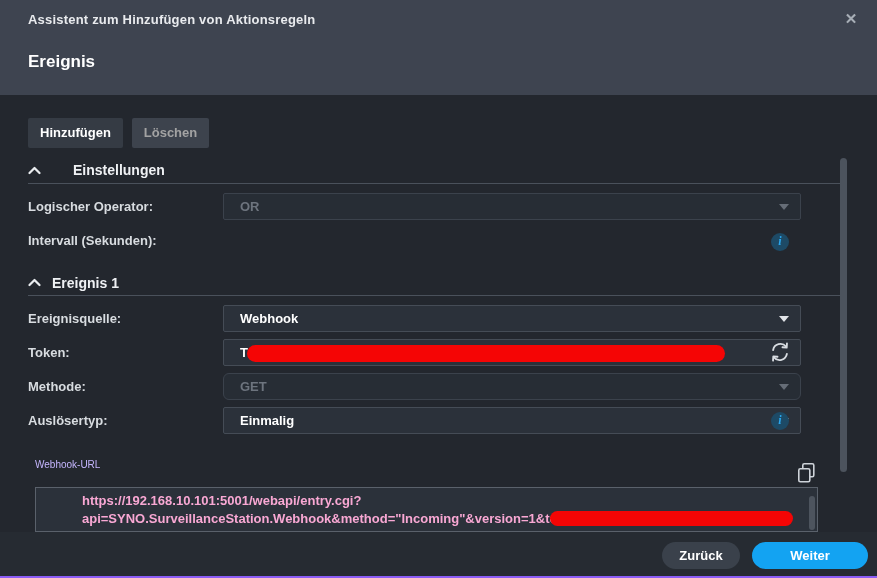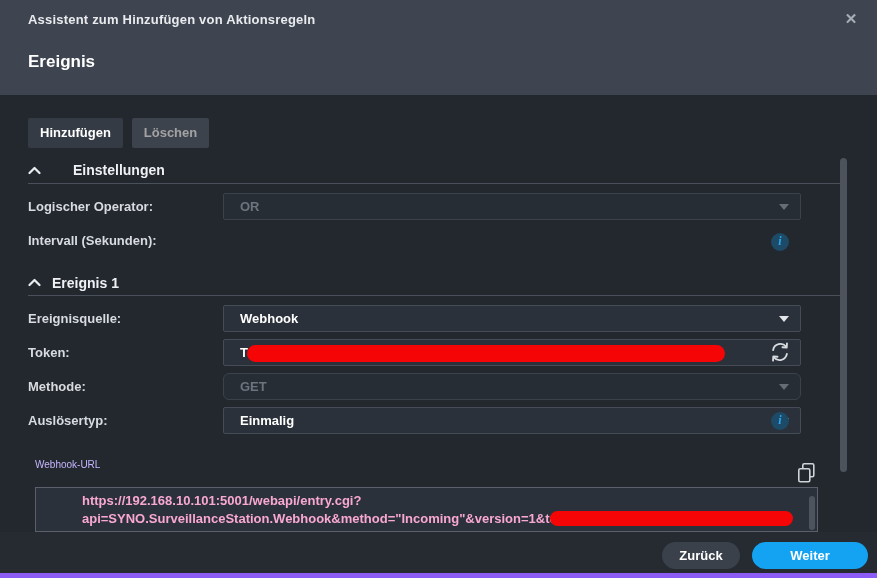--- a/index.html
+++ b/index.html
@@ -46,21 +46,21 @@
   .wh-title { position:absolute; left:35px; top:459px; font-size:10px; font-weight:normal; color:#c4b5fd; }
   .urlbox { position:absolute; left:35px; top:487px; width:783px; height:45px; background:#2b313a;
             border:1px solid #5a616b; overflow:hidden; cursor:text; }
   .urlline { position:absolute; left:14px; font-size:13px; font-weight:bold; color:#f9a8d4; white-space:nowrap;margin-left:32px; }
   .url-scroll { position:absolute; left:809px; top:496px; width:6px; height:34px; border-radius:3px; background:#4d545e; }
 
   
   .main-scroll { position:absolute; left:840px; top:158px; width:7px; height:314px; border-radius:3.5px; background:#4c535d; cursor:grab; }
 
   
-  .footer { position:absolute; left:0; top:532px; width:877px; height:46px; background:#262b32; border-bottom:5px solid #8b5cf6; }
+  .footer { position:absolute; left:0; top:532px; width:877px; height:46px; background:#262b32; border-bottom:2px solid #8b5cf6; }
   .f-btn { position:absolute; top:10px; height:27px; border-radius:13.5px; font-size:13px; font-weight:bold;
            color:#ffffff; text-align:center; line-height:27px; cursor:pointer; }
   .f-back { left:662px; width:78px; background:#3a414b; }
   .f-next { left:752px; width:116px; background:#13a3f2; }
 </style>
 </head>
 <body>
 
 <div class="dialog">
 

